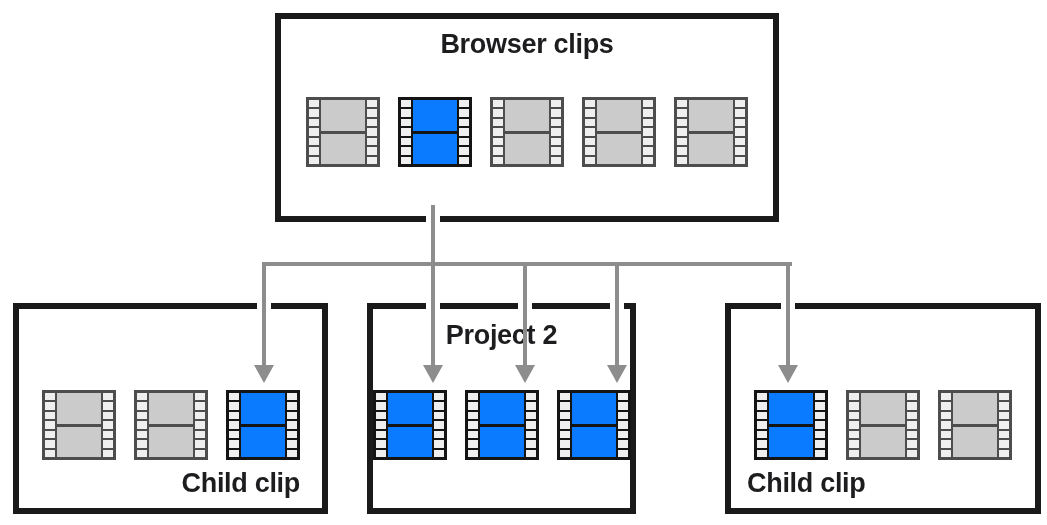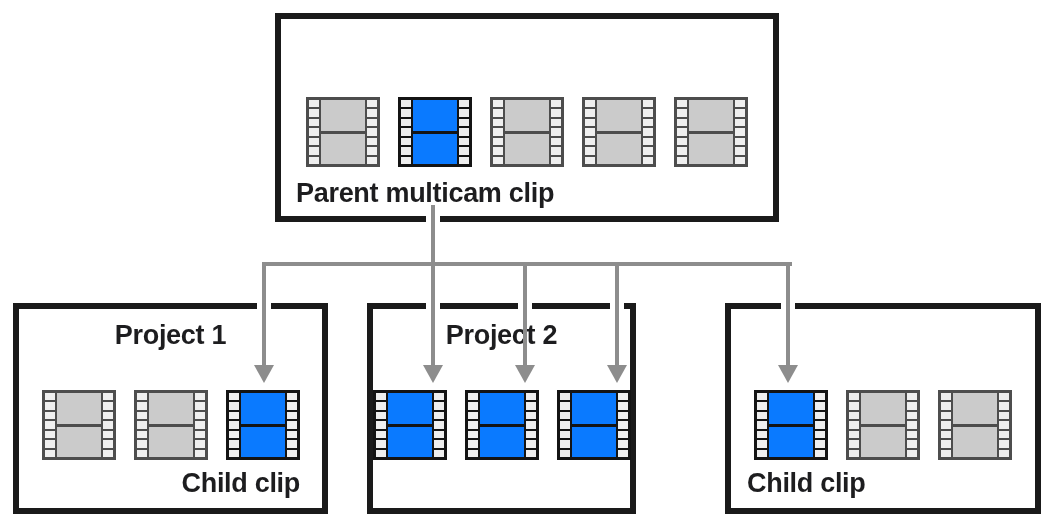--- a/index.html
+++ b/index.html
@@ -82,20 +82,21 @@
   #drop-3{left:523px;} #head-3{left:515px;}
   #drop-4{left:615px;} #head-4{left:607px;}
   #drop-5{left:786px;} #head-5{left:778px;}
 </style>
 </head>
 <body>
 
 <div id="canvas">
 
   <div class="box" id="browser-box">
+    <div class="box-title">Browser clips</div>
     <div class="clips-row">
         <div class="clip gray">
           <div class="sprockets">
             <div class="hole"></div>
             <div class="hole"></div>
             <div class="hole"></div>
             <div class="hole"></div>
             <div class="hole"></div>
             <div class="hole"></div>
             <div class="hole"></div>
@@ -204,25 +205,23 @@
             <div class="hole"></div>
             <div class="hole"></div>
             <div class="hole"></div>
             <div class="hole"></div>
             <div class="hole"></div>
             <div class="hole"></div>
             <div class="hole"></div>
           </div>
         </div>
       </div>
-    <div class="clip-label">Parent multicam clip</div>
   </div>
 
   <div class="box project" id="project-1">
-    <div class="box-title">Project 1</div>
     <div class="clips-row">
         <div class="clip gray">
           <div class="sprockets">
             <div class="hole"></div>
             <div class="hole"></div>
             <div class="hole"></div>
             <div class="hole"></div>
             <div class="hole"></div>
             <div class="hole"></div>
             <div class="hole"></div>

